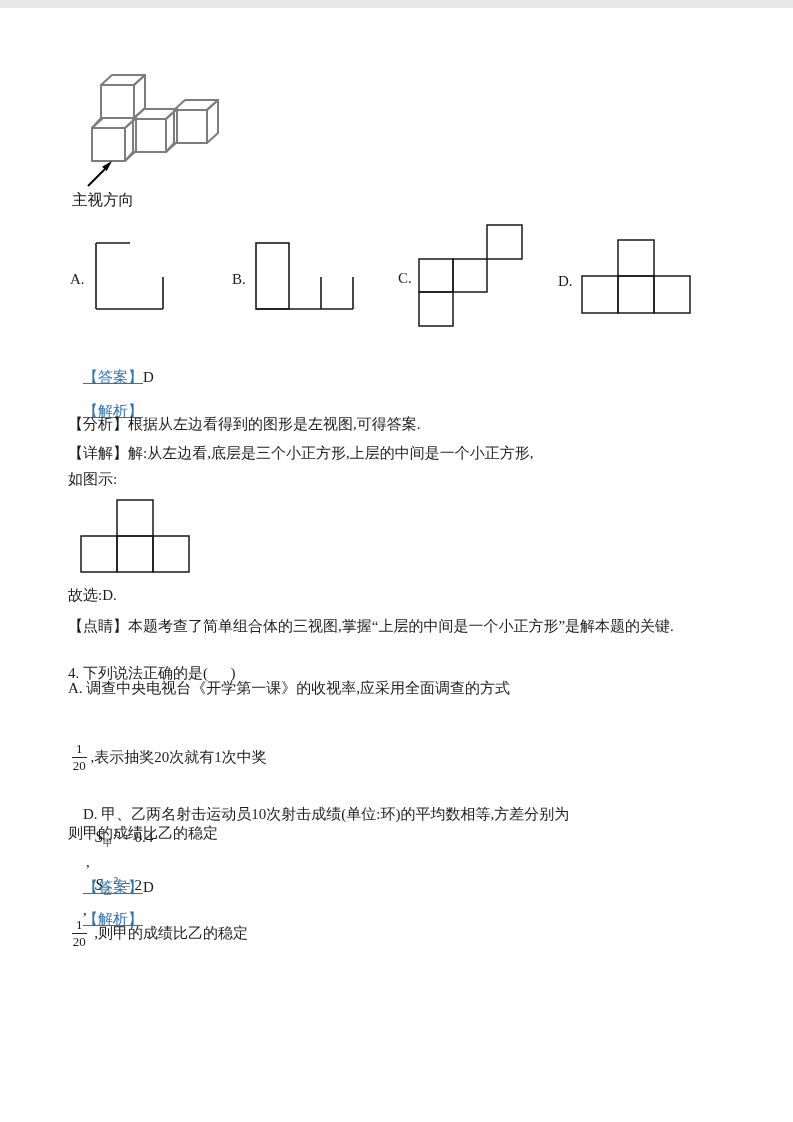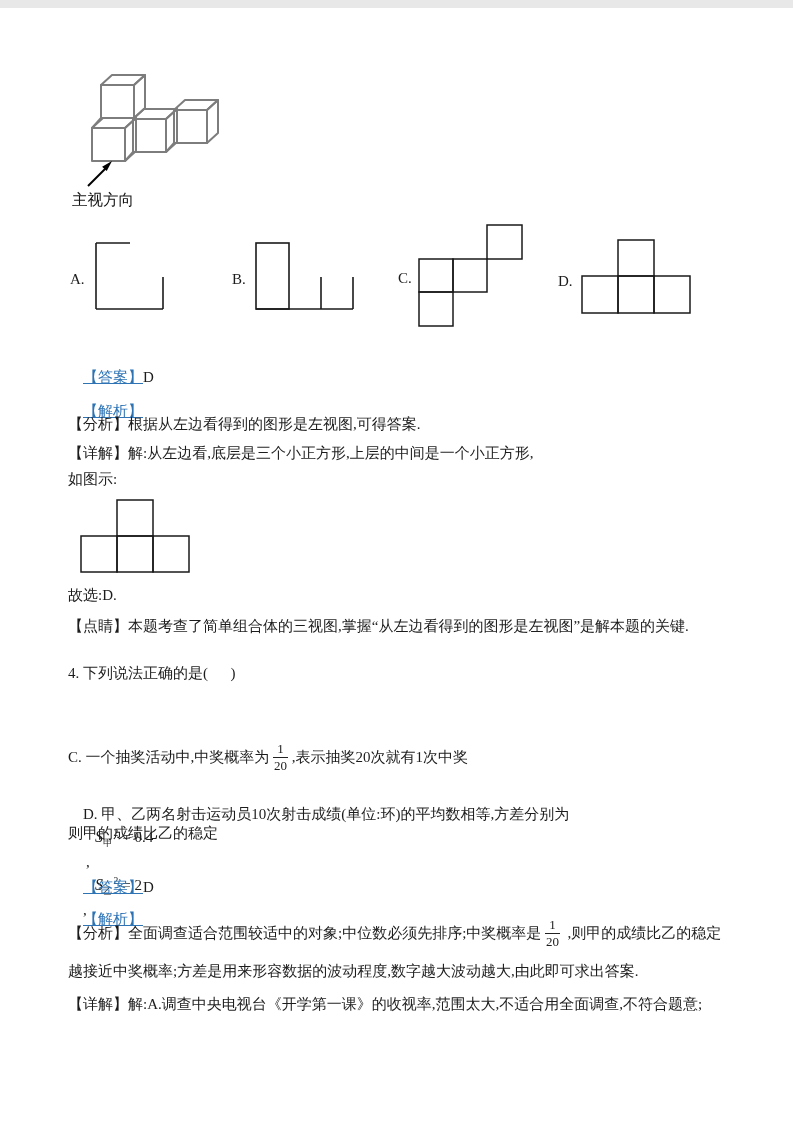--- a/index.html
+++ b/index.html
@@ -148,28 +148,28 @@
     <g stroke="#1a1a1a" stroke-width="1.5">
       <rect x="117" y="492" width="36" height="36"></rect>
       <rect x="81" y="528" width="36" height="36"></rect>
       <rect x="117" y="528" width="36" height="36"></rect>
       <rect x="153" y="528" width="36" height="36"></rect>
     </g>
   </svg>
 
   <div class="line" style="top:578px">故选:D.</div>
 
-  <div class="line" style="top:609px">【点睛】本题考查了简单组合体的三视图,掌握“从左边看得到的图形是左视图”是解本题的关键.</div>
+  <div class="line" style="top:609px">【点睛】本题考查了简单组合体的三视图,掌握“上层的中间是一个小正方形”是解本题的关键.</div>
 
   <div class="line" style="top:656px">4. 下列说法正确的是(      )</div>
 
+  <div class="line" style="top:671px">A. 调查中央电视台《开学第一课》的收视率,应采用全面调查的方式</div>
 
 
   <div class="line flexline" style="top:730px;height:38px">
-    <span>C. 一个抽奖活动中,中奖概率为</span>
     <span class="frac">
       <span class="num">1</span>
       <span class="den">20</span>
     </span>
     <span>,表示抽奖20次就有1次中奖</span>
   </div>
 
   <div class="line" style="top:778px">
     <span>D. 甲、乙两名射击运动员10次射击成绩(单位:环)的平均数相等,方差分别为</span>
     <span class="mvar"><span class="sym">S</span><sub>甲</sub><sup>2</sup><span class="eq">= 0.4</span></span>
@@ -182,25 +182,22 @@
 
   <div class="line" style="top:851px">
     <span class="blue">【答案】</span><span>D</span>
   </div>
 
   <div class="line" style="top:883px">
     <span class="blue">【解析】</span>
   </div>
 
   <div class="line flexline" style="top:906px;height:38px">
-    <span>【分析】全面调查适合范围较适中的对象;中位数必须先排序;中奖概率是</span>
     <span class="frac">
       <span class="num">1</span>
       <span class="den">20</span>
     </span>
     <span> ,则甲的成绩比乙的稳定</span>
   </div>
 
-  <div class="line" style="top:954px">越接近中奖概率;方差是用来形容数据的波动程度,数字越大波动越大,由此即可求出答案.</div>
-
-  <div class="line" style="top:987px">【详解】解:A.调查中央电视台《开学第一课》的收视率,范围太大,不适合用全面调查,不符合题意;</div>
+
 
 </div>
 
 </body></html>

